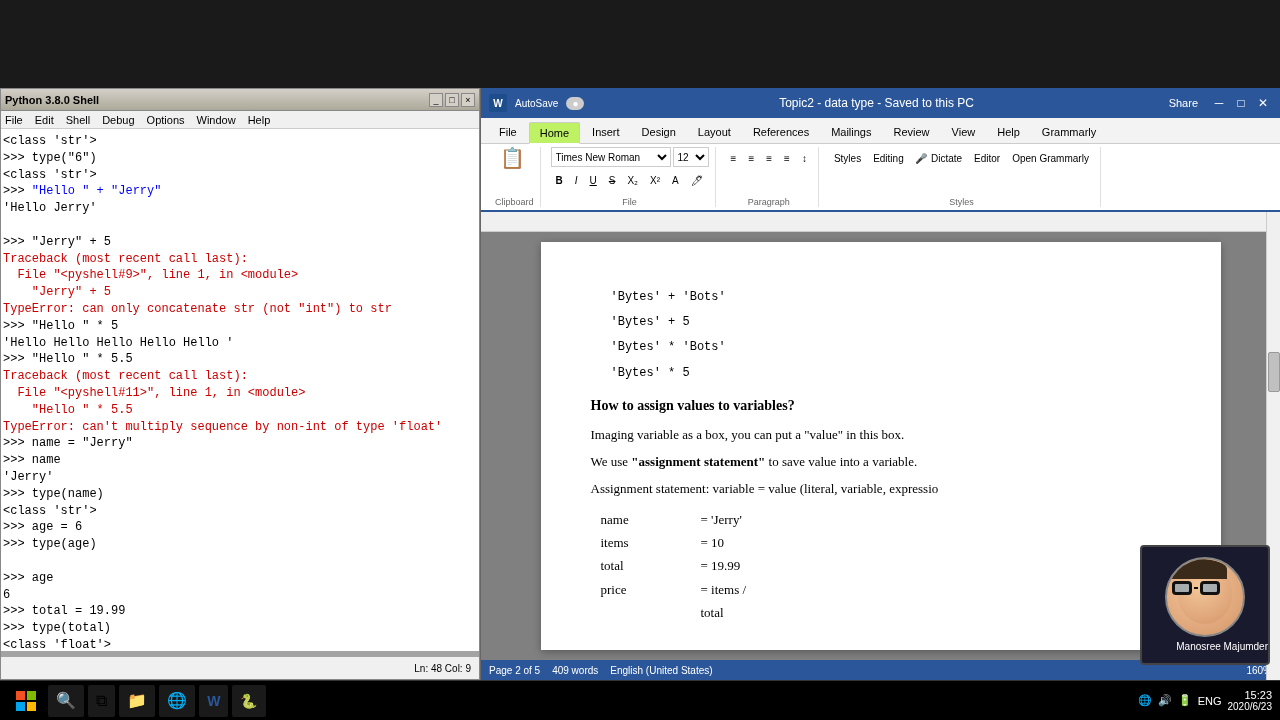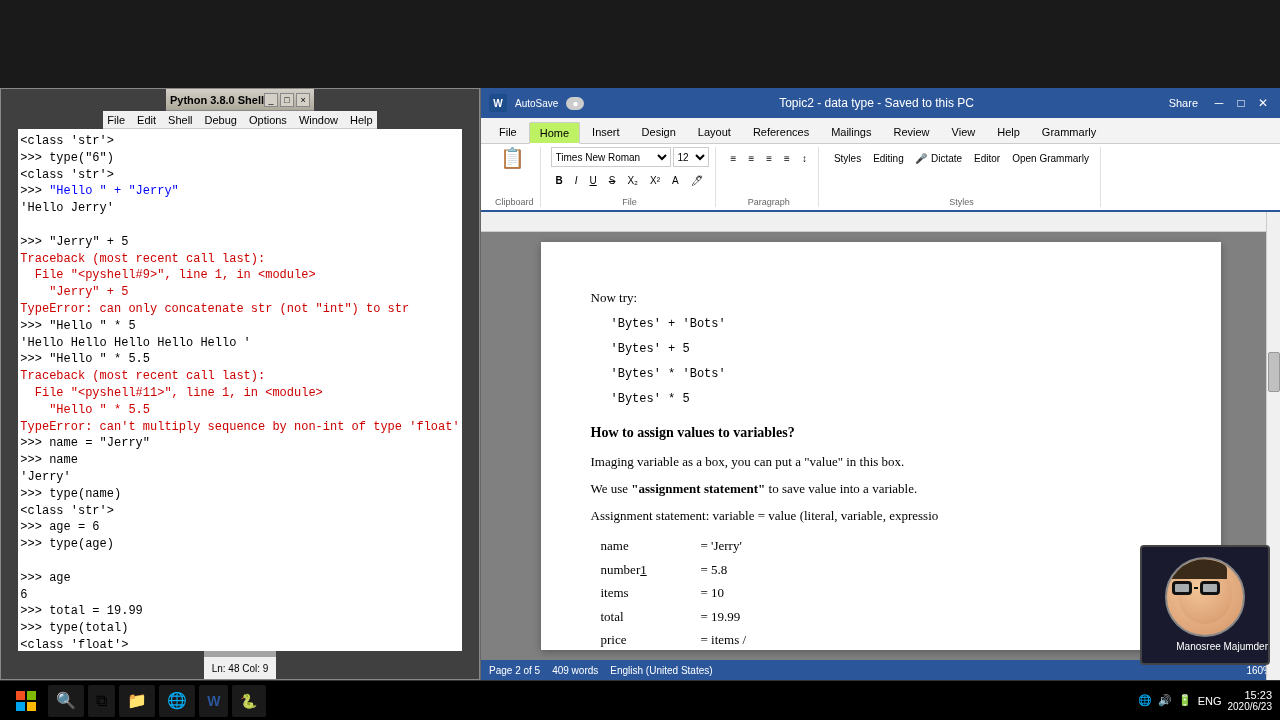--- a/index.html
+++ b/index.html
@@ -31,21 +31,20 @@
     }
 
     
     .python-shell {
       width: 480px;
       background: #404040;
       display: flex;
       flex-direction: column;
       border: 1px solid #888;
       position: relative;
-      align-items: center;
     }
 
     .python-titlebar {
       background: linear-gradient(to bottom, #d4d0c8, #aca899);
       height: 22px;
       display: flex;
       align-items: center;
       justify-content: space-between;
       padding: 0 4px;
       border-bottom: 1px solid #888;
@@ -620,21 +619,20 @@
           </div>
           <span class="ribbon-group-label">Styles</span>
         </div>
       </div>
 
       <div class="word-document-area">
         <div class="word-ruler"></div>
         <div class="word-page-container">
           <div class="word-page">
             <div class="doc-content-now-try">
-              <p class="doc-para">Now try:</p>
 
               <div class="doc-indent">
                 <p class="doc-para doc-code">'Bytes' + 'Bots'</p>
                 <p class="doc-para doc-code">'Bytes' + 5</p>
                 <p class="doc-para doc-code">'Bytes' * 'Bots'</p>
                 <p class="doc-para doc-code">'Bytes' * 5</p>
               </div>
 
               <p class="doc-section-title">How to assign values to variables?</p>
 
@@ -645,24 +643,20 @@
               </p>
 
               <p class="doc-para">
                 Assignment statement: variable = value (literal, variable, expressio
               </p>
 
               <div class="var-table">
                 <div class="var-row">
                   <span class="var-name">name</span>
                   <span class="var-eq">= 'Jerry'</span>
-                </div>
-                <div class="var-row">
-                  <span class="var-name">number<span style="text-decoration:underline;">1</span></span>
-                  <span class="var-eq">= 5.8</span>
                 </div>
                 <div class="var-row">
                   <span class="var-name">items</span>
                   <span class="var-eq">= 10</span>
                 </div>
                 <div class="var-row">
                   <span class="var-name">total</span>
                   <span class="var-eq">= 19.99</span>
                 </div>
                 <div class="var-row">

